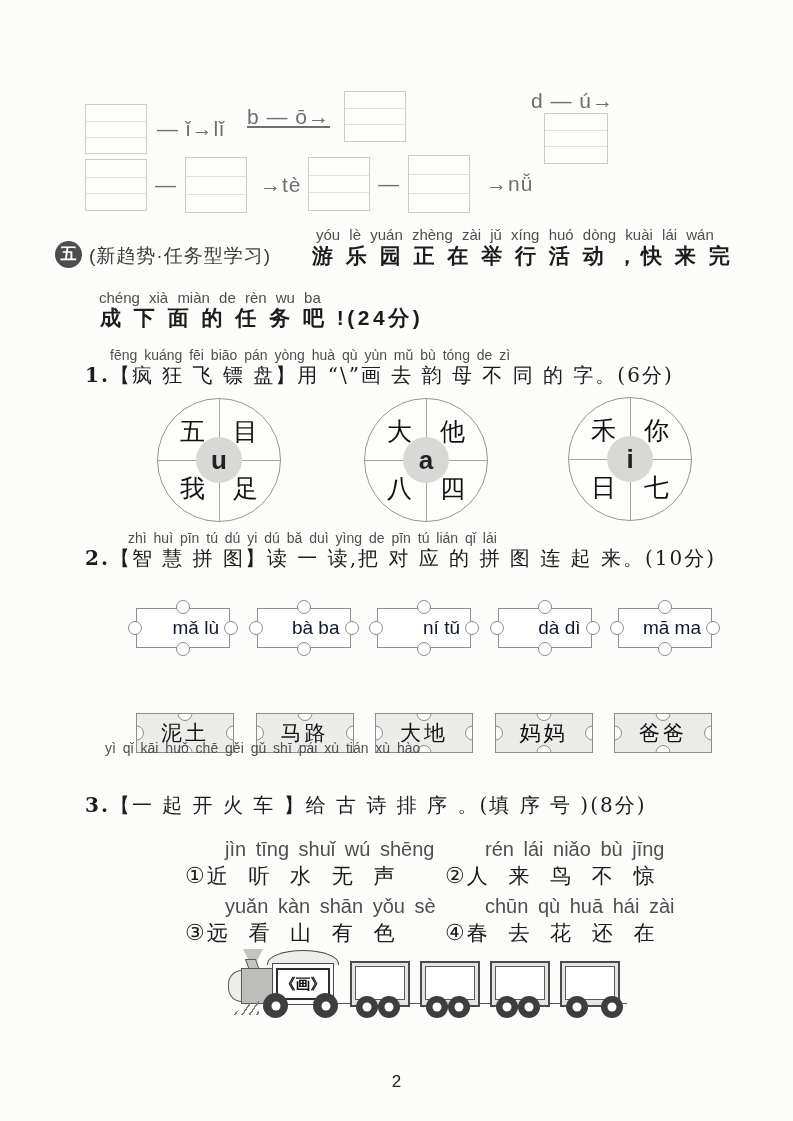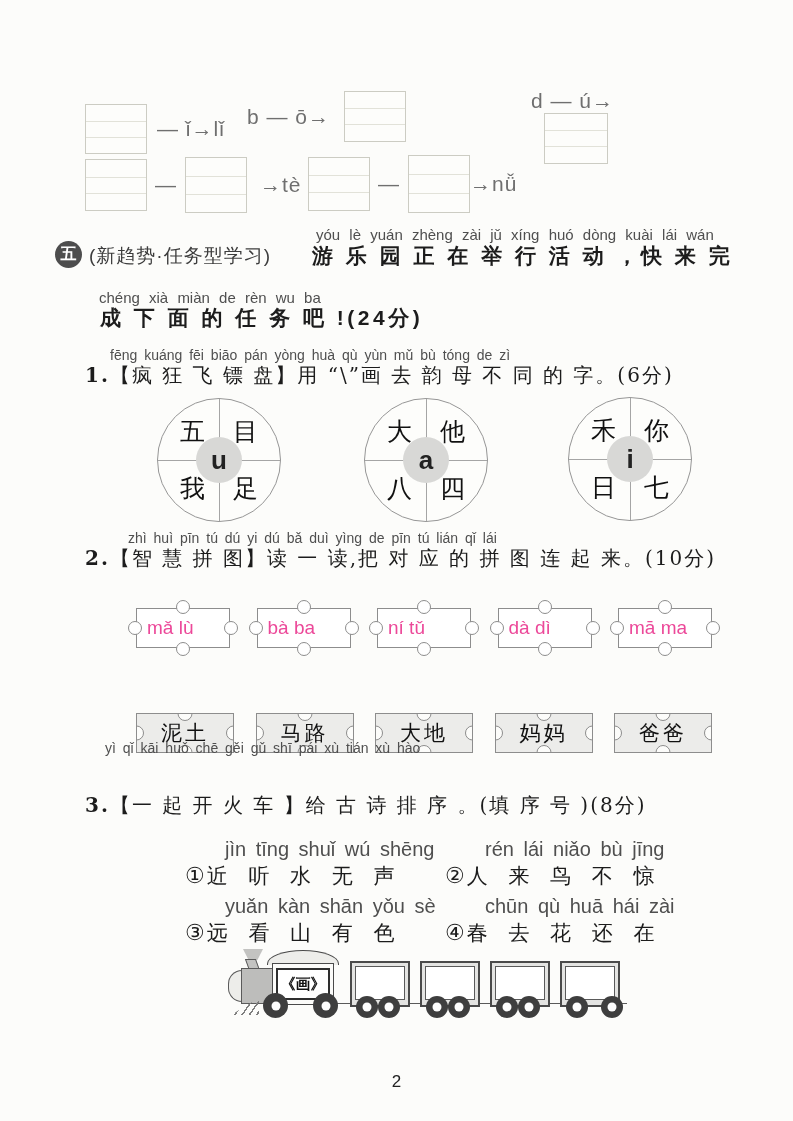--- a/index.html
+++ b/index.html
@@ -33,22 +33,22 @@
               width:46px;height:46px;border-radius:50%;background:#d8d8d6;
               display:flex;align-items:center;justify-content:center;
               font-size:26px;font-weight:bold;color:#222;z-index:2;}
   .board .q{position:absolute;font-size:25px;font-family:"DejaVu Serif",serif;color:#111;}
   .board .nw{left:22px;top:16px;} .board .ne{right:22px;top:16px;}
   .board .sw{left:22px;bottom:16px;} .board .se{right:22px;bottom:16px;}
 
   
   .prow{position:absolute;left:136px;width:576px;display:flex;justify-content:space-between;}
   .piece{position:relative;height:38px;min-width:72px;padding:0 10px;border:1.5px solid #8d8d8d;
-         background:#fff;display:flex;align-items:center;justify-content:flex-start;
-         font-size:19px;color:#ec4899;white-space:nowrap;}
+         background:#fff;display:flex;align-items:center;justify-content:flex-end;
+         font-size:19px;color:#0f172a;white-space:nowrap;}
   .piece .knob{position:absolute;width:12px;height:12px;border:1.5px solid #8d8d8d;border-radius:50%;background:#fff;z-index:1;}
   .knob.t{top:-9px;left:50%;transform:translateX(-50%);}
   .knob.b{bottom:-9px;left:50%;transform:translateX(-50%);}
   .knob.l{left:-9px;top:50%;transform:translateY(-50%);}
   .knob.r{right:-9px;top:50%;transform:translateY(-50%);}
   .piece2{position:relative;height:38px;min-width:72px;padding:0 12px;border:1.5px solid #8d8d8d;
           background:#ececea;display:flex;align-items:center;justify-content:center;
           font-size:21px;font-family:"DejaVu Serif",serif;color:#111;letter-spacing:3px;
           overflow:hidden;white-space:nowrap;}
   .piece2 .socket{position:absolute;width:13px;height:13px;border:1.5px solid #8d8d8d;border-radius:50%;background:#fcfcfa;}
@@ -96,21 +96,21 @@
 <div class="page">
 
   <div class="exgroup" style="left:85px;top:104px;">
     <div class="pbox" style="width:60px;height:48px;">
         <i class="l1"></i>
         <i class="l2"></i>
       </div>
     <span class="pytext" style="margin-left:10px;">— ǐ→lǐ</span>
   </div>
   <div class="exgroup" style="left:247px;top:91px;">
-    <span class="pytext" style="margin-right:14px;">b — ō→</span>
+    <span class="pytext" style="margin-right:14px;text-decoration:underline;">b — ō→</span>
     <div class="pbox" style="width:60px;height:49px;">
         <i class="l1"></i>
         <i class="l2"></i>
       </div>
   </div>
   <div class="exgroup" style="left:531px;top:89px;flex-direction:column;">
     <span class="pytext" style="margin-right:6px;">d — ú→</span>
     <div class="pbox" style="width:62px;height:49px;">
         <i class="l1"></i>
         <i class="l2"></i>
@@ -132,21 +132,21 @@
   <div class="exgroup" style="left:308px;top:155px;">
     <div class="pbox" style="width:60px;height:52px;">
         <i class="l1"></i>
         <i class="l2"></i>
       </div>
     <span class="pytext" style="margin:0 8px;">—</span>
     <div class="pbox" style="width:60px;height:56px;">
         <i class="l1"></i>
         <i class="l2"></i>
       </div>
-    <span class="pytext" style="margin-left:0;">→nǚ</span>
+    <span class="pytext" style="margin-left:16px;">→nǚ</span>
   </div>
 
   <div class="badge" style="left:55px;top:241px;">五</div>
   <span class="abs tagtext" style="left:89px;top:243px;">(新趋势·任务型学习)</span>
   <span class="abs pinyin" style="left:316px;top:226px;">yóu lè yuán zhèng zài jǔ xíng huó dòng   kuài lái wán</span>
   <span class="abs boldline" style="left:312px;top:242px;">游 乐 园  正 在 举 行 活 动 ，快 来 完</span>
   <span class="abs pinyin" style="left:99px;top:289px;">chéng xià miàn de rèn wu ba</span>
   <span class="abs boldline" style="left:100px;top:304px;">成 下 面 的 任 务 吧 !(24分)</span>
 
   <span class="abs pinyin-sm" style="left:110px;top:347px;">fēng kuáng fēi biāo pán  yòng     huà qù yùn mǔ bù tóng de  zì</span>

